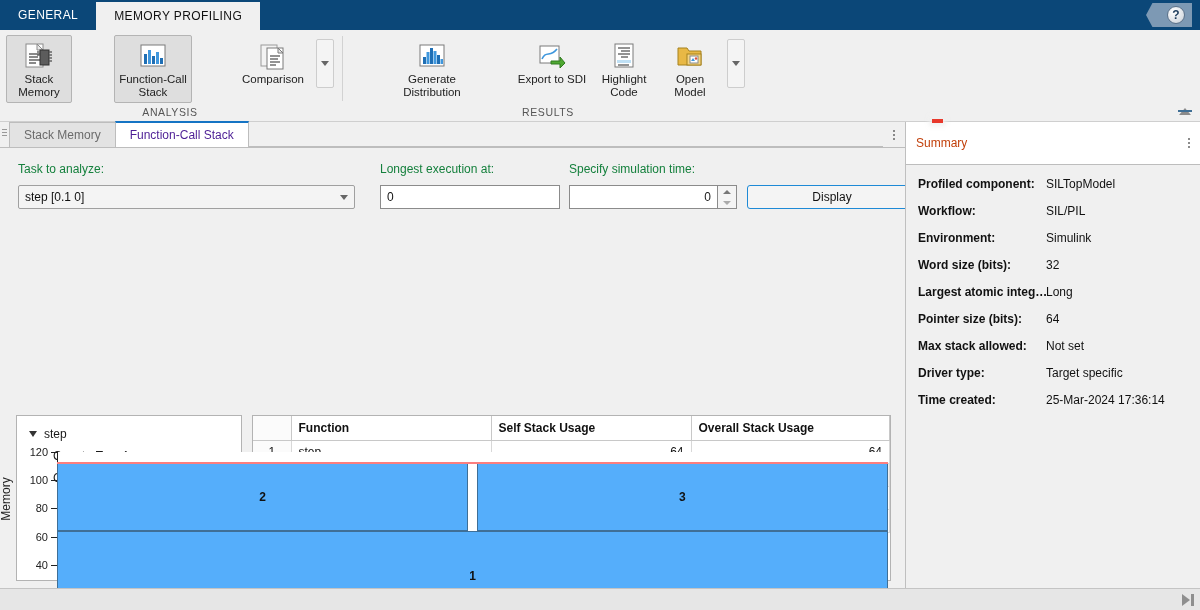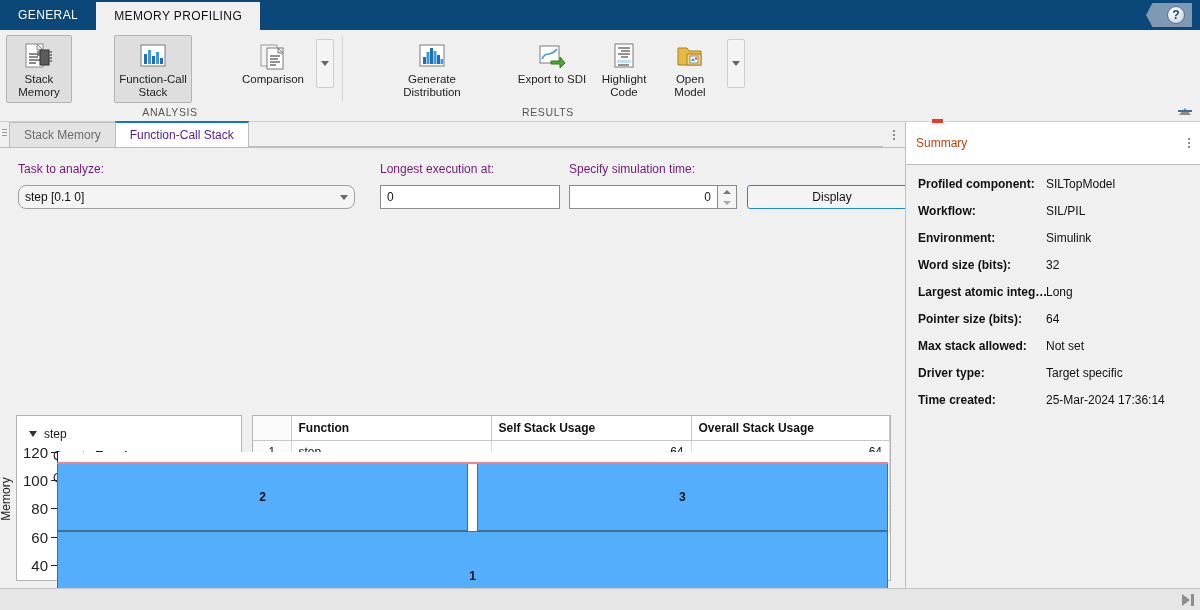--- a/index.html
+++ b/index.html
@@ -133,24 +133,24 @@
   .kebab { width:22px; height:25px; display:flex; flex-direction:column; align-items:center; justify-content:center; gap:2px; }
   .kebab i { width:2px; height:2px; background:#666; border-radius:50%; display:block; }
 
   
   .controls {
     padding:14px 16px 6px 18px;
     background:#f0f0f0;
     display:flex; align-items:flex-start; gap:0;
   }
   .ctl { display:flex; flex-direction:column; }
-  .ctl-label { font-size:12px; color:#701a75; margin-bottom:9px; }
+  .ctl-label { font-size:12px; color:#15803d; margin-bottom:9px; }
   .sel-box {
     width:337px; height:24px; background:#f4f4f4;
-    border:1px solid #a0a0a0; border-radius:8px;
+    border:1px solid #a0a0a0; border-radius:2px;
     display:flex; align-items:center; padding:0 6px;
     font-size:12px; color:#111;
   }
   .sel-box .val { flex:1; }
   .txt-box {
     width:180px; height:24px; background:#ffffff;
     border:1px solid #8b8b8b;
     display:flex; align-items:center; padding:0 6px;
     font-size:12px; color:#111;
   }
@@ -173,21 +173,21 @@
   }
 
   
   .chart-area { height:190px; position:relative; margin:0 0 0 0; }
   .ylabel {
     position:absolute; left:6px; top:284px;
     transform:translate(-50%,-50%) rotate(-90deg);
     font-size:12px; color:#222; white-space:nowrap;
   }
   .plot-outer { position:absolute; left:57px; top:237px; width:831px; height:169px; background:#ffffff; }
-  .tick-lbl { position:absolute; right:0; font-size:15px; color:#222; text-align:right; transform:translateY(-50%); }
+  .tick-lbl { position:absolute; right:0; font-size:11px; color:#222; text-align:right; transform:translateY(-50%); }
   .tick-mark { position:absolute; left:51px; width:6px; height:1px; background:#222; }
   .axis-v { position:absolute; left:57px; top:237px; width:1px; height:169px; background:#222; }
   .bar {
     position:absolute; background:#55aefb;
     border:1px solid #3f6f96;
   }
   .bar .num { position:absolute; left:50%; top:50%; transform:translate(-50%,-50%); font-size:12px; font-weight:bold; color:#111; }
   .limit-line { position:absolute; background:#fb7f7f; height:2px; }
 
   

